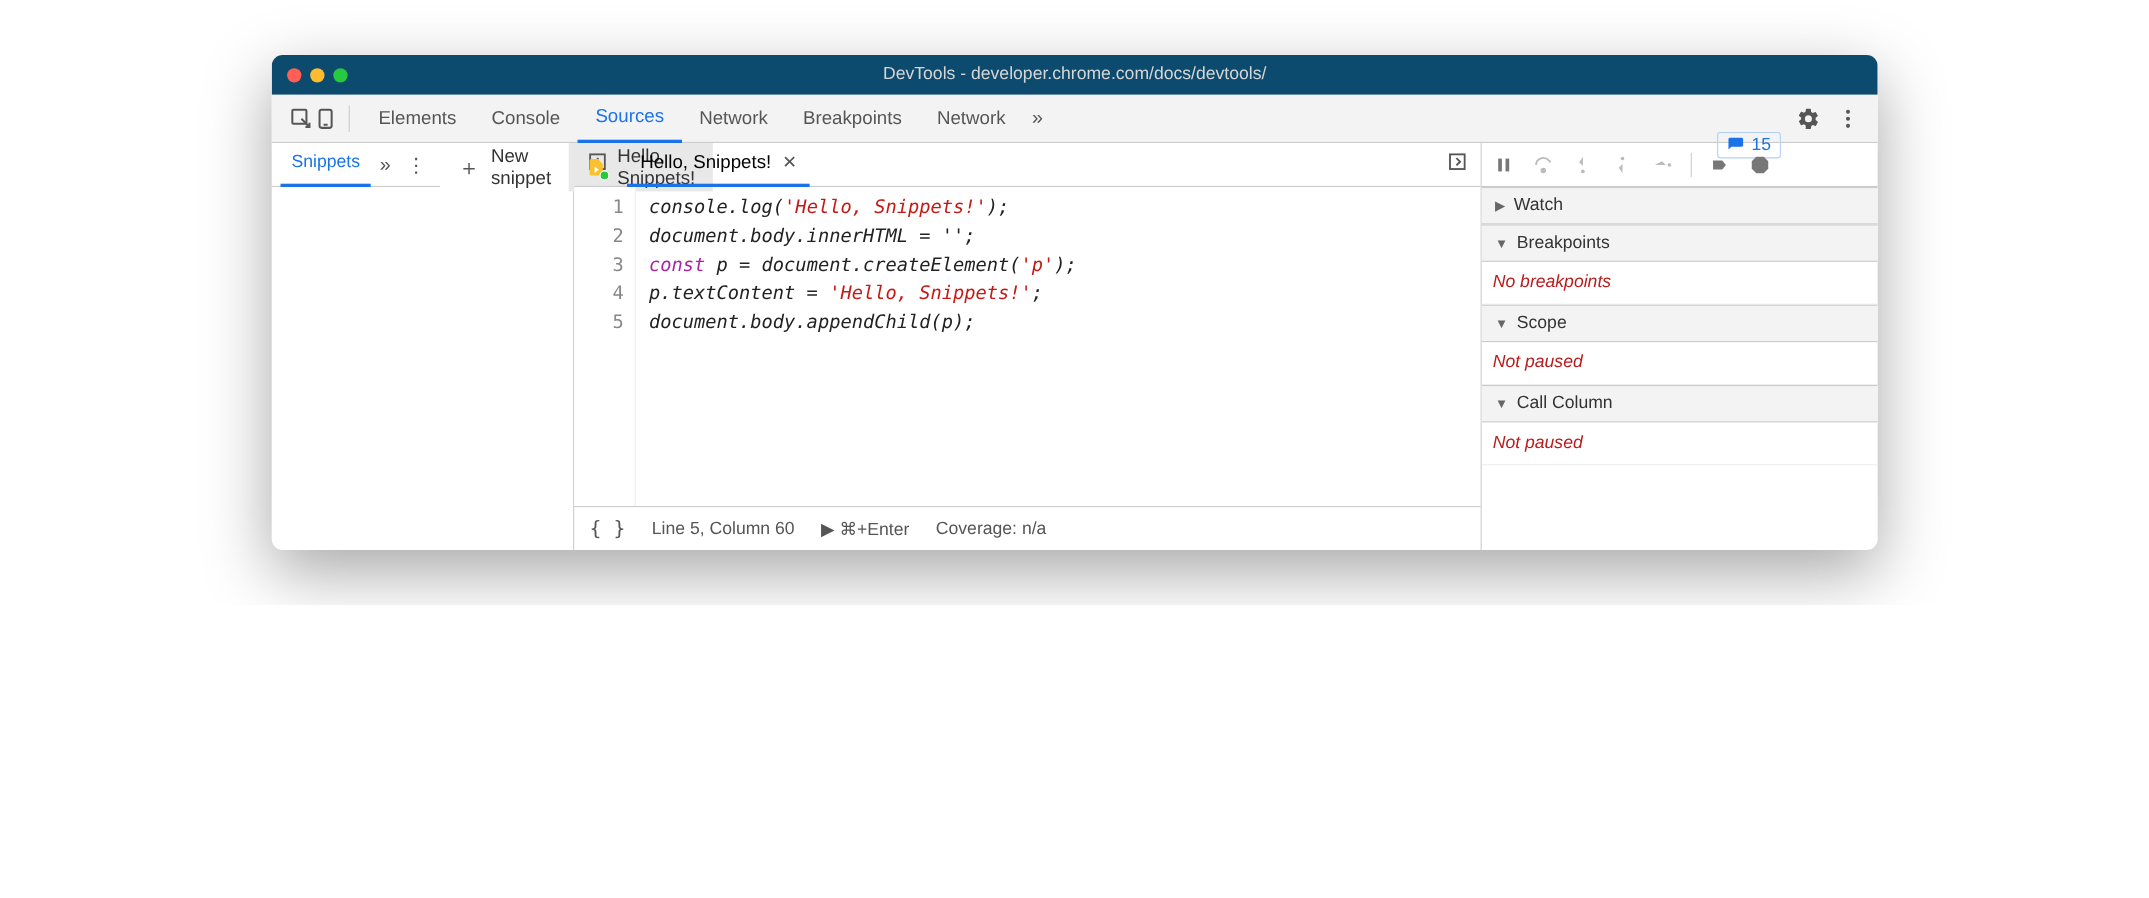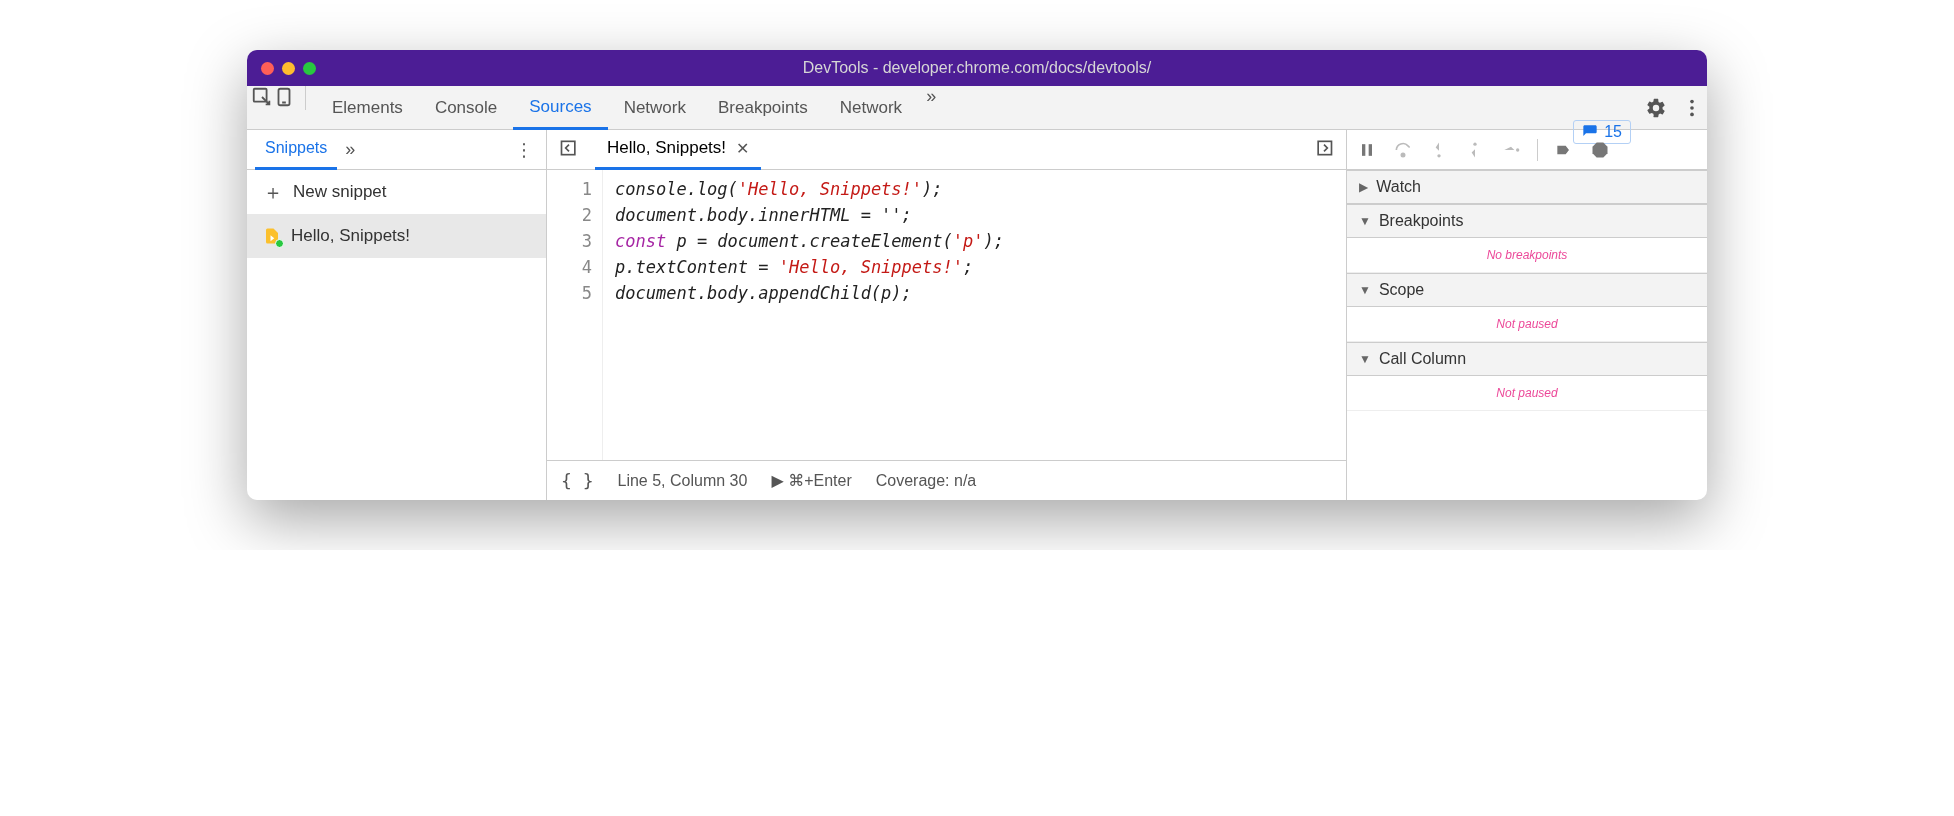--- a/index.html
+++ b/index.html
@@ -12,50 +12,50 @@
   padding: 50px;
 }
 .window {
   width: 1460px;
   border-radius: 10px;
   overflow: hidden;
   box-shadow: 0 20px 60px rgba(0,0,0,0.35);
   background: #fff;
 }
 .titlebar {
-  background: #4c1d95;
+  background: #0c4a6e;
   height: 36px;
   display: flex;
   align-items: center;
   padding: 0 14px;
   position: relative;
 }
 .traffic { display: flex; gap: 8px; }
 .tl { width: 13px; height: 13px; border-radius: 50%; }
 .tl.red { background: #ff5f57; }
 .tl.yellow { background: #febc2e; }
 .tl.green { background: #28c840; }
 .titlebar-title {
   position: absolute; left: 50%; transform: translateX(-50%);
   color: #d6d6d6; font-size: 16px; font-weight: 500;
 }
 .toolbar {
-  display: flex; height: 44px;
+  display: flex; align-items: center; height: 44px;
   border-bottom: 1px solid #ccc; background: #f3f3f3;
-  padding: 0 4px; gap: 0;
+  padding: 0 16px; gap: 0;
 }
 .tbicon { width: 22px; height: 22px; color:#555; display:flex; align-items:center; justify-content:center; }
 .divider { width:1px; height:24px; background:#ccc; margin:0 10px; }
 .tab { padding: 0 16px; height: 44px; display:flex; align-items:center; font-size: 17px; color:#555; cursor:pointer; }
 .tab.active { color:#1a73e8; border-bottom: 3px solid #1a73e8; font-weight:500; }
 .chev { color:#555; padding:0 8px; font-size:18px; }
 .tb-right { margin-left:auto; display:flex; align-items:center; gap:14px; }
 .issues { display:flex; align-items:center; gap:6px; border:1px solid #b3d0f5; border-radius:3px; padding:2px 8px; color:#1a73e8; font-size:16px;margin-top:48px; }
 .body { display:flex; height: 370px; }
-.panel-left { width: 300px; border-right:1px solid #ccc; display:flex; flex-direction:column; }
+.panel-left { width: 275px; border-right:1px solid #ccc; display:flex; flex-direction:row; }
 .panel-mid { flex:1; display:flex; flex-direction:column; border-right:1px solid #ccc; }
 .panel-right { width: 360px; display:flex; flex-direction:column; }
 .subtabs { height:40px; display:flex; align-items:center; border-bottom:1px solid #ccc; padding:0 8px; }
 .subtab { font-size:16px; color:#333; padding:0 10px; height:40px; display:flex; align-items:center; }
 .subtab.active { color:#1a73e8; border-bottom:3px solid #1a73e8; }
 .vdots { margin-left:auto; color:#555; padding:0 6px; font-size:18px; letter-spacing:-1px; }
 .list-item { height:44px; display:flex; align-items:center; gap:10px; padding:0 16px; font-size:17px; color:#333; }
 .list-item.selected { background:#e8e8e8; }
 .plus { font-size:20px; color:#555; }
 .snippet-icon { width:18px; height:18px; position:relative; }
@@ -71,21 +71,21 @@
 .kw { color:#a626a4; }
 .str { color:#c41a16; }
 .footer { height:40px; border-top:1px solid #ccc; display:flex; align-items:center; padding:0 14px; gap:24px; color:#555; font-size:16px; }
 .braces { font-family:monospace; font-size:18px; }
 .debug-bar { height:40px; border-bottom:1px solid #ccc; display:flex; align-items:center; padding:0 10px; gap:16px; color:#999; }
 .dbg-ic { width:20px; height:20px; display:flex; align-items:center; justify-content:center; }
 .dbg-sep { width:1px; height:22px; background:#ccc; }
 .section-h { height:34px; display:flex; align-items:center; gap:8px; padding:0 12px; background:#f3f3f3; border-bottom:1px solid #ccc; border-top:1px solid #ccc; font-size:16px; color:#333; }
 .section-h:first-of-type { border-top:none; }
 .tri { font-size:12px; color:#666; }
-.section-body { padding:10px; text-align:center; font-style:italic; color:#ec4899; font-size:12px; border-bottom:1px solid #eee; }
+.section-body { padding:10px; text-align:left; font-style:italic; color:#b91c1c; font-size:16px; border-bottom:1px solid #eee; }
 </style>
 </head>
 <body>
 
 <div class="window">
   <div class="titlebar">
     <div class="traffic">
       <div class="tl red"></div>
       <div class="tl yellow"></div>
       <div class="tl green"></div>
@@ -183,21 +183,21 @@
           <div>1</div>
           <div>2</div>
           <div>3</div>
           <div>4</div>
           <div>5</div>
         </div>
         <div class="code"><div><span>console.log(</span><span class="str">'Hello, Snippets!'</span><span>);</span></div><div><span>document.body.innerHTML = '';</span></div><div><span class="kw">const</span><span> p = document.createElement(</span><span class="str">'p'</span><span>);</span></div><div><span>p.textContent = </span><span class="str">'Hello, Snippets!'</span><span>;</span></div><div><span>document.body.appendChild(p);</span></div></div>
       </div>
       <div class="footer">
         <span class="braces">{ }</span>
-        <span>Line 5, Column 30</span>
+        <span>Line 5, Column 60</span>
         <span>▶ <span>⌘+Enter</span></span>
         <span>Coverage: n/a</span>
       </div>
     </div>
 
     <div class="panel-right">
       <div class="debug-bar">
         <div class="dbg-ic">
             <svg viewBox="0 0 24 24" fill="#777">
               <rect x="6" y="5" width="4" height="14"></rect>

